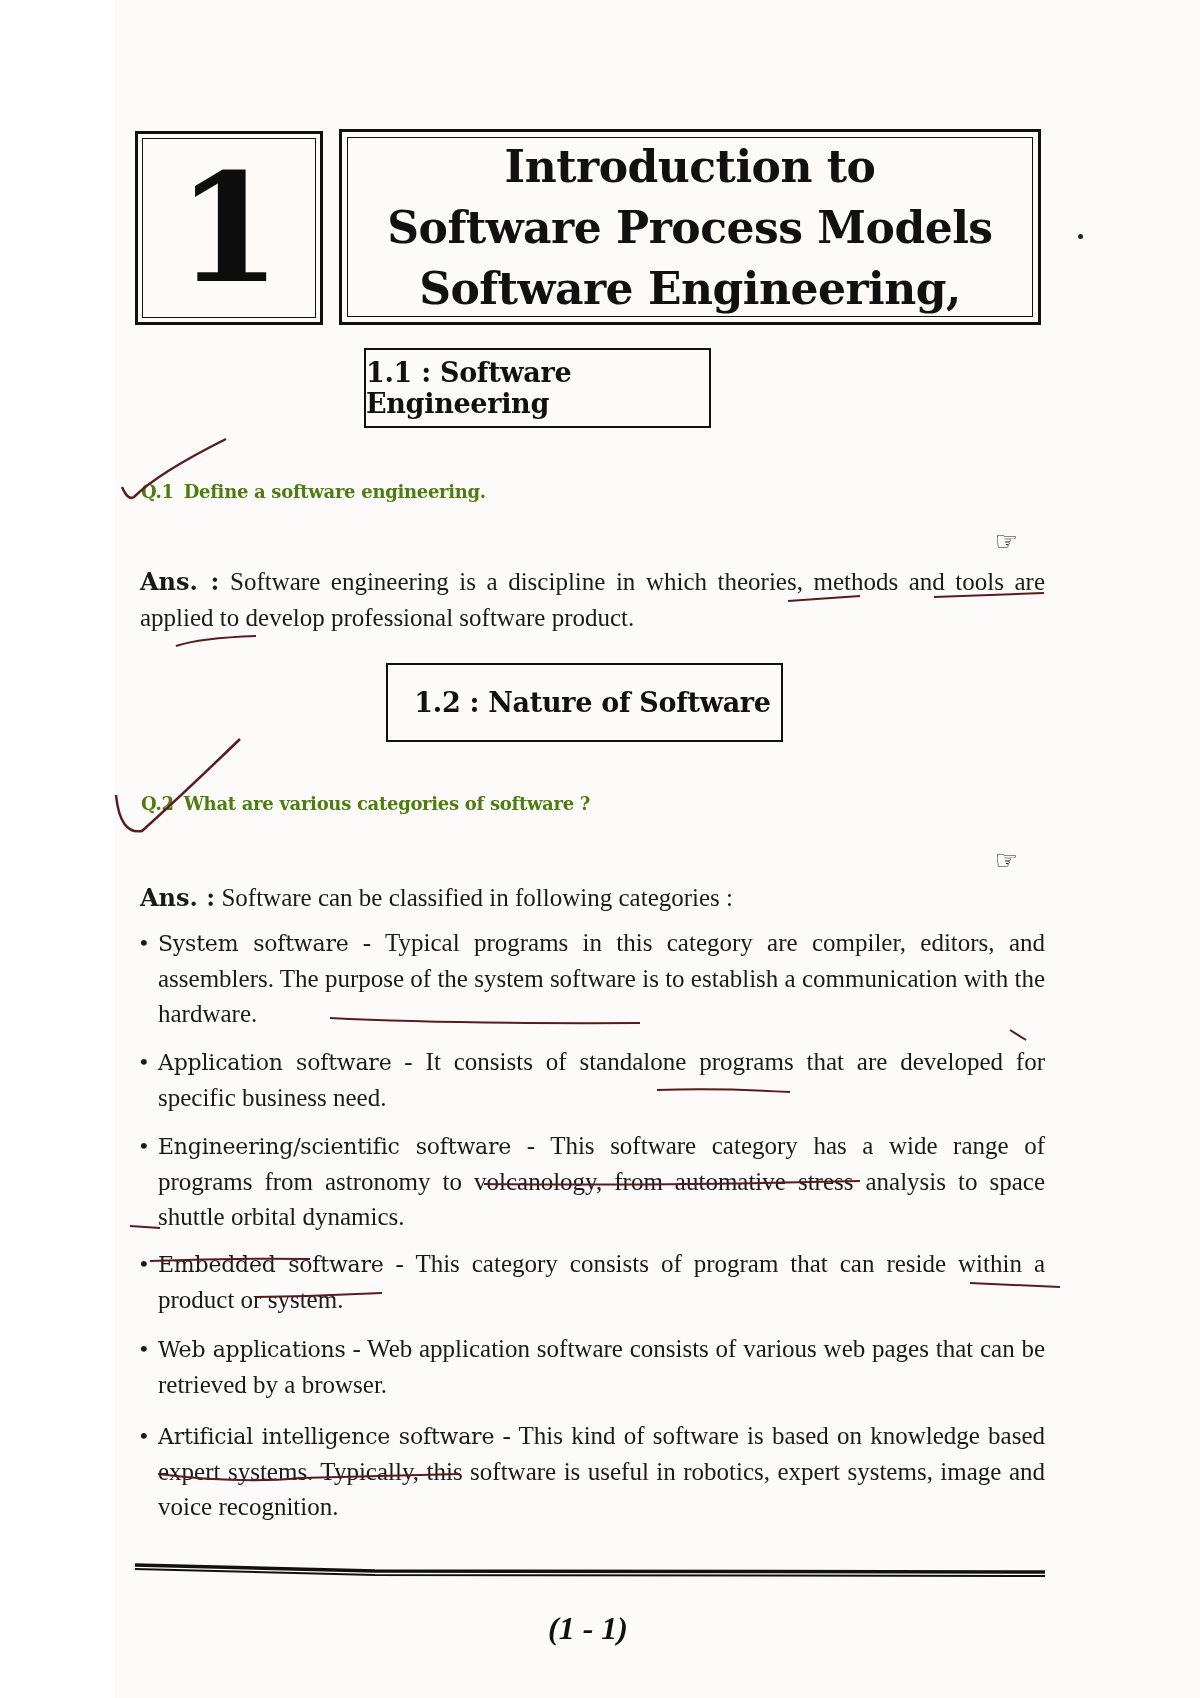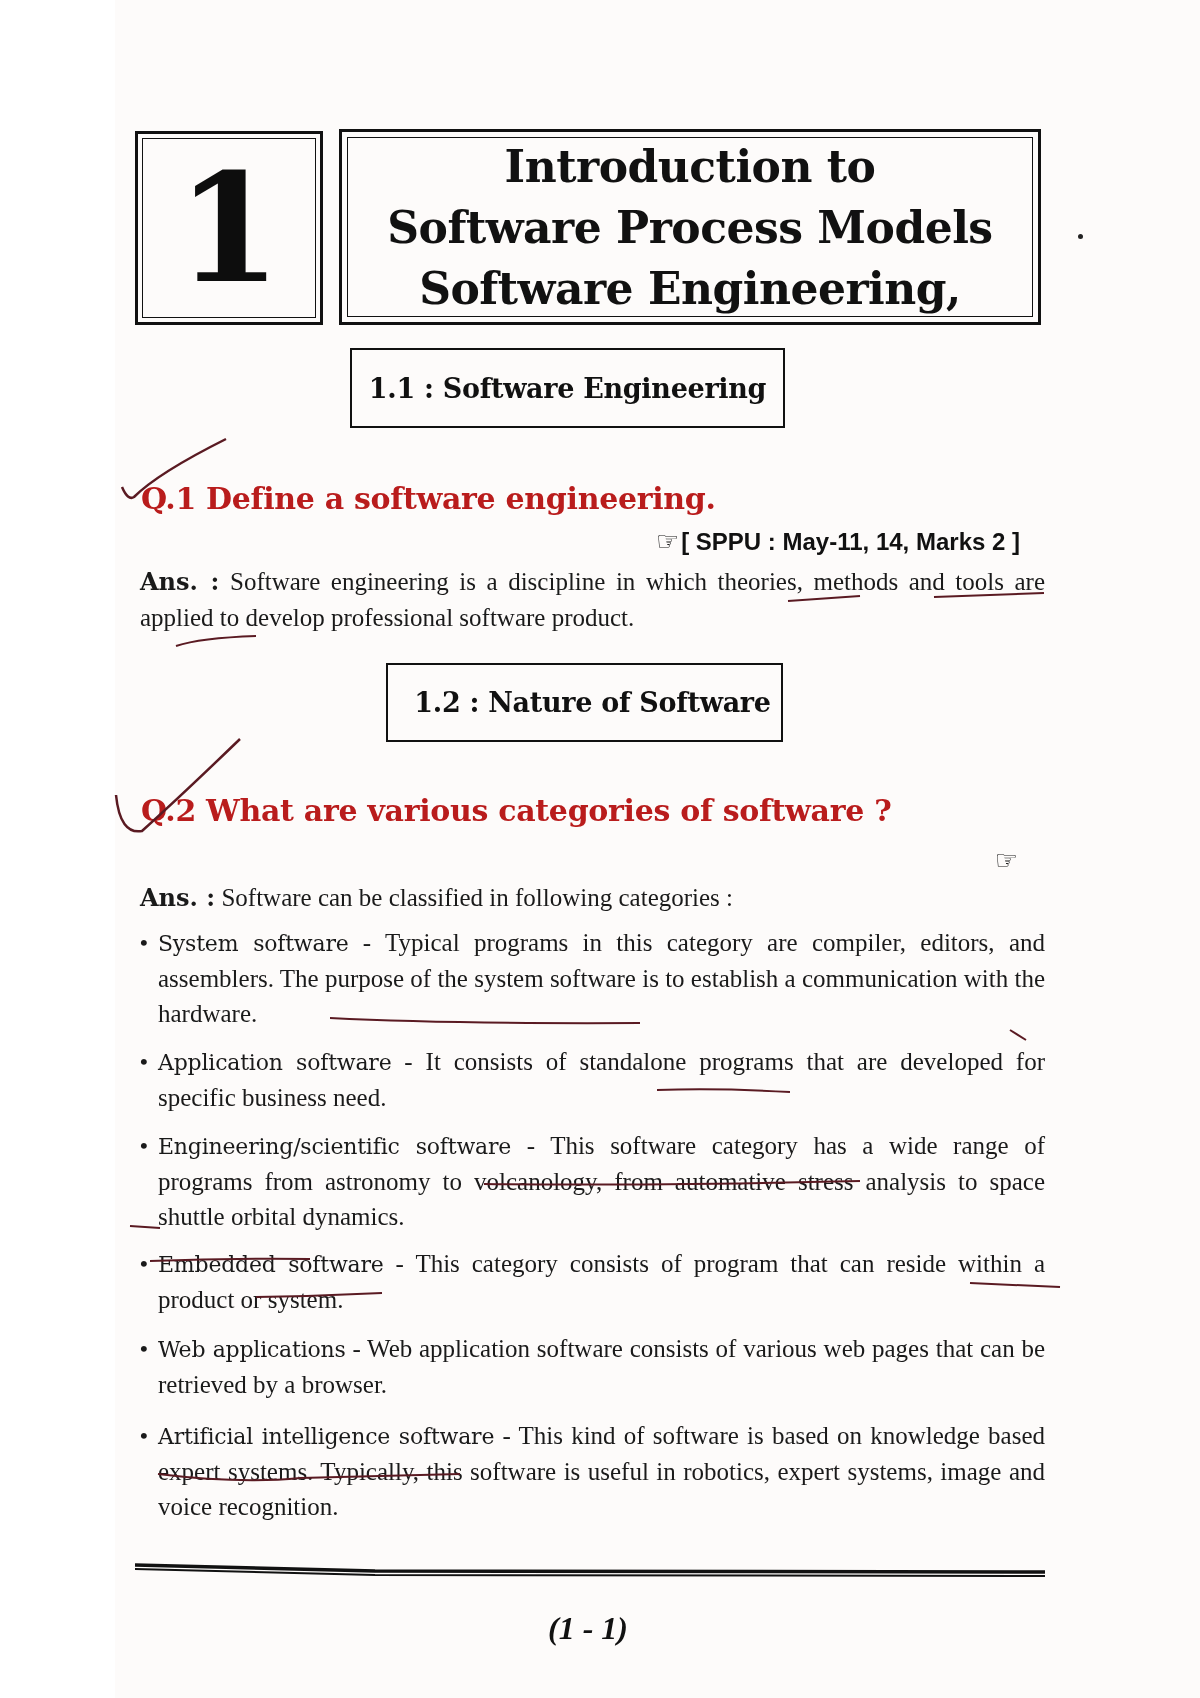--- a/index.html
+++ b/index.html
@@ -42,27 +42,27 @@
   }
   .dot-mark { position: absolute; width: 5px; height: 5px; border-radius: 50%; background:#222; }
 
   
   .section-box {
     position: absolute; border: 2px solid #111; box-sizing: border-box;
     display: flex; align-items: center; justify-content: center;
     font-family: "DejaVu Serif", serif; font-weight: bold; font-size: 27px; color: #111;
     letter-spacing: -0.3px;
   }
-  .sec1 { left: 350px; top: 348px; width: 435px; height: 80px; }
+  .sec1 { left: 364px; top: 348px; width: 347px; height: 80px; }
   .sec2 { left: 386px; top: 663px; width: 397px; height: 79px; padding-left: 16px; }
 
   
   .question {
     position: absolute; font-family: "DejaVu Serif", serif; font-weight: bold;
-    font-size: 30px; color: #b91c1c; letter-spacing: -0.3px; white-space: nowrap;
+    font-size: 18px; color: #4d7c0f; letter-spacing: -0.3px; white-space: nowrap;
   }
   .q1 { left: 141px; top: 481px; }
   .q2 { left: 141px; top: 793px; }
   .q-num { margin-right: 10px; }
 
   .sppu {
     position: absolute; font-family: "Liberation Sans", "DejaVu Sans", sans-serif;
     font-weight: bold; font-size: 24px; color: #111; white-space: nowrap;
     display: flex; align-items: center;
   }
@@ -131,21 +131,20 @@
 
 <div class="section-box sec1">
   <span>1.1 : Software Engineering</span>
 </div>
 
 <div class="question q1">
   <span class="q-num">Q.1</span><span>Define a software engineering.</span>
 </div>
 <div class="sppu sppu1">
   <span class="hand-icon">☞</span>
-  <span>[ SPPU : May-11, 14, Marks 2 ]</span>
 </div>
 <div class="para ans1">
   <span class="ans-label">Ans. :</span>
   <span>Software engineering is a discipline in which theories, methods and tools are applied to develop professional software product.</span>
 </div>
 
 <div class="section-box sec2">
   <span>1.2 : Nature of Software</span>
 </div>
 

